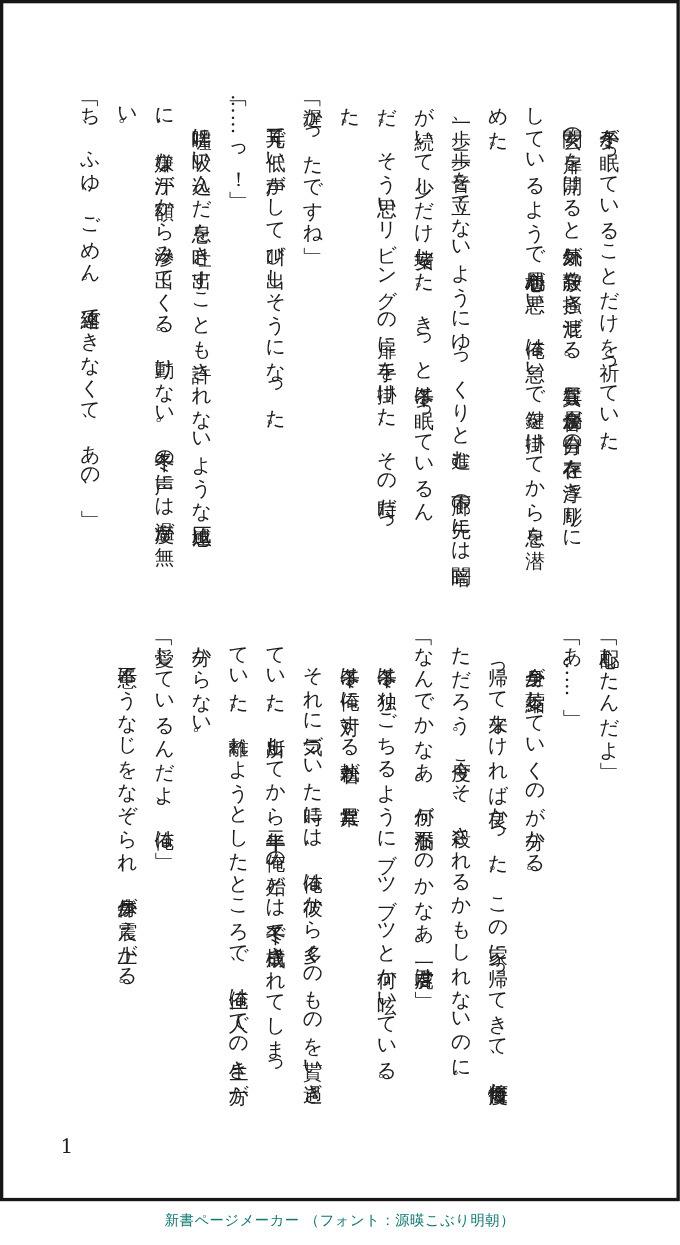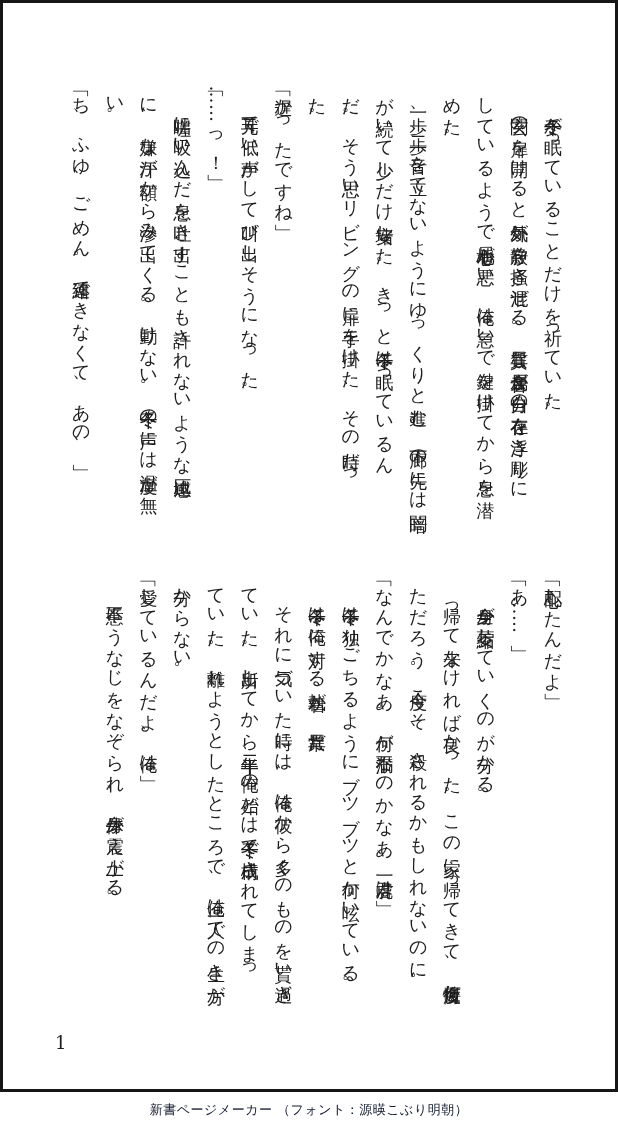--- a/index.html
+++ b/index.html
@@ -54,21 +54,21 @@
   }
   .footer-caption {
     position: absolute;
     top: 1092px;
     left: 0;
     width: 618px;
     text-align: center;
     padding-top: 9px;
     font-size: 13px;
     letter-spacing: 0.5px;
-    color: #0f172a;
+    color: #0f766e;
   }
 </style>
 </head>
 <body>
 
 <div class="page">
   <section class="text-band band-top">
       <p class="para indent">千冬が眠っていることだけを祈っていた。</p>
       <p class="para indent">玄関の扉を開けると外気が静寂を掻き混ぜる。異質な金属音が自分の存在を浮き彫りにしているようで居心地が悪い。俺は急いで鍵を掛けてから息を潜めた。</p>
       <p class="para indent">一歩、二歩、音を立てないようにゆっくりと進む。廊下の先には暗闇が続いて少しだけ安堵した。きっと千冬は眠っているんだ。そう思いリビングの扉に手を掛けた、その時だった。</p>

